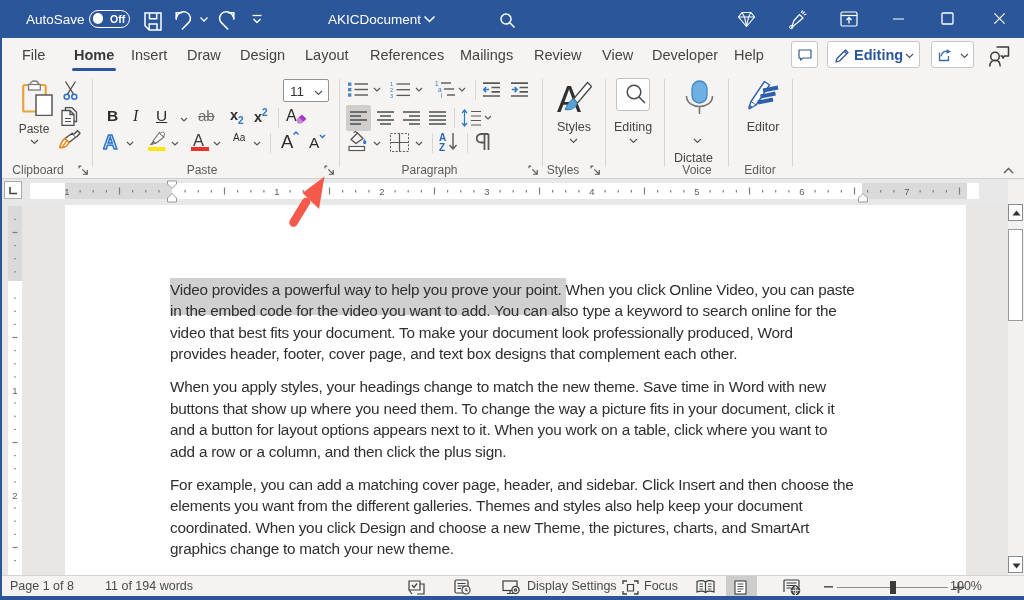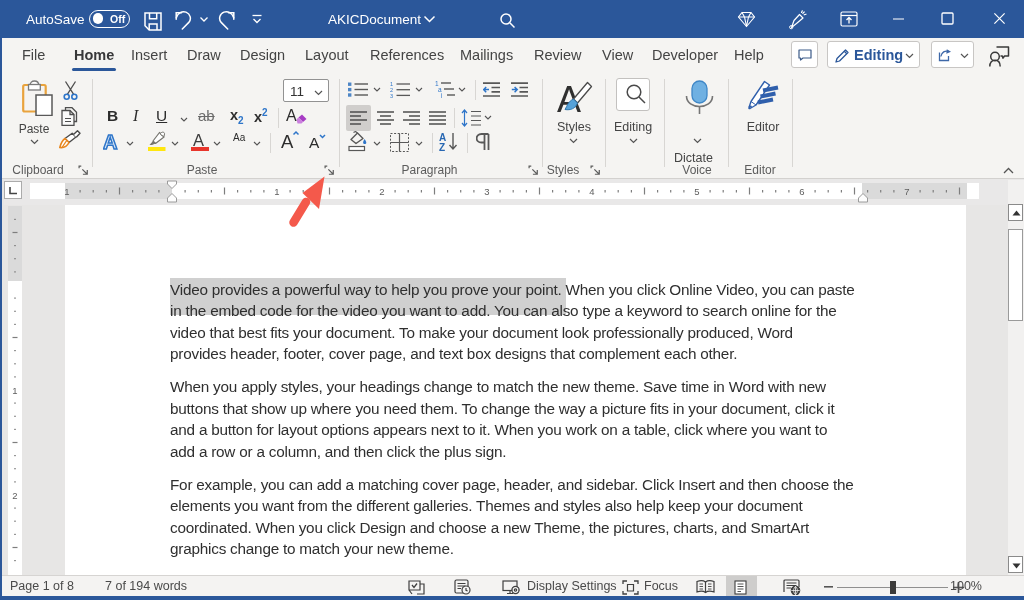--- a/index.html
+++ b/index.html
@@ -568,21 +568,21 @@
     </div>
   </div>
 
   <svg class="abs" style="left:275px; top:165px; z-index:50;" width="60" height="70" viewBox="0 0 60 70">
     <path d="M16.5 57.5 L29 37" stroke="#f4594b" stroke-width="8.5" stroke-linecap="round" fill="none"></path>
     <path d="M47.5 11.5 L25.5 28 L42 44 Z" fill="#f4594b"></path>
   </svg>
 
   <div id="statusbar">
     <span class="itm" style="left:8px;">Page 1 of 8</span>
-    <span class="itm" style="left:103px;">7 of 194 words</span>
+    <span class="itm" style="left:103px;">11 of 194 words</span>
 
     <svg class="itm" style="left:406px; top:4px;" width="17" height="15" viewBox="0 0 17 15" fill="none" stroke="#3f3f3f" stroke-width="1.2">
       <path d="M1 1 H12 V10 H1 Z M12 4 H16 V14 L9 14 M4 14 L1 10"></path>
       <path d="M4 5 L6 7.5 L9 3.5" stroke-width="1.3"></path>
     </svg>
 
     <svg class="itm" style="left:452px; top:3px;" width="17" height="16" viewBox="0 0 17 16" fill="none" stroke="#3f3f3f" stroke-width="1.2">
       <rect x="1" y="1" width="13" height="13" rx="1.5"></rect>
       <path d="M3.5 4.5 H11.5 M3.5 7 H11.5 M3.5 9.5 H7"></path>
       <circle cx="12" cy="11" r="4" fill="#f4f3f2"></circle>

